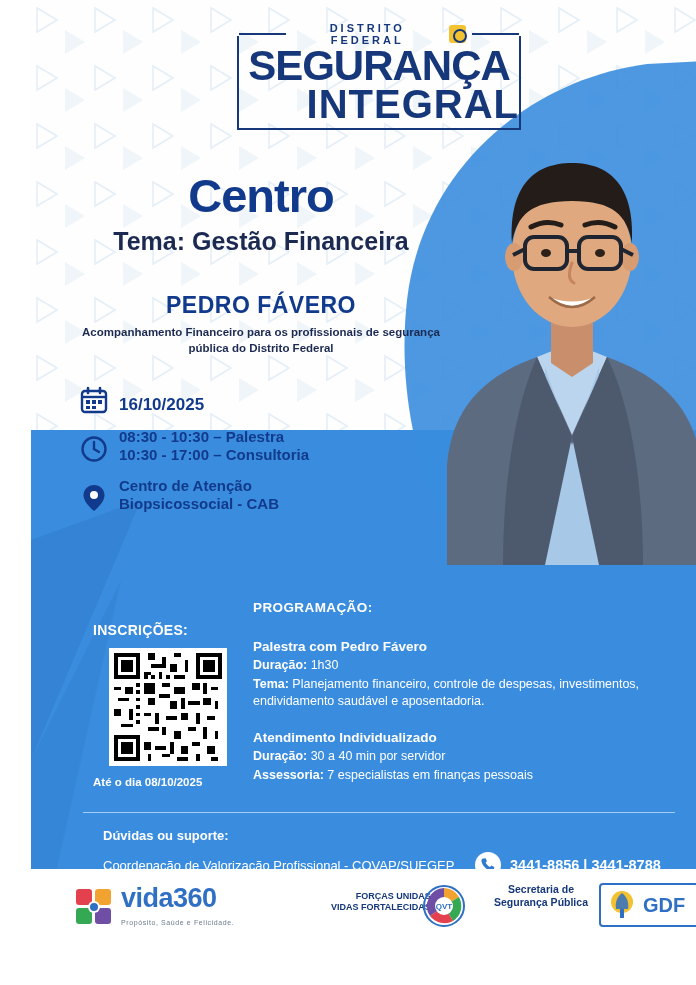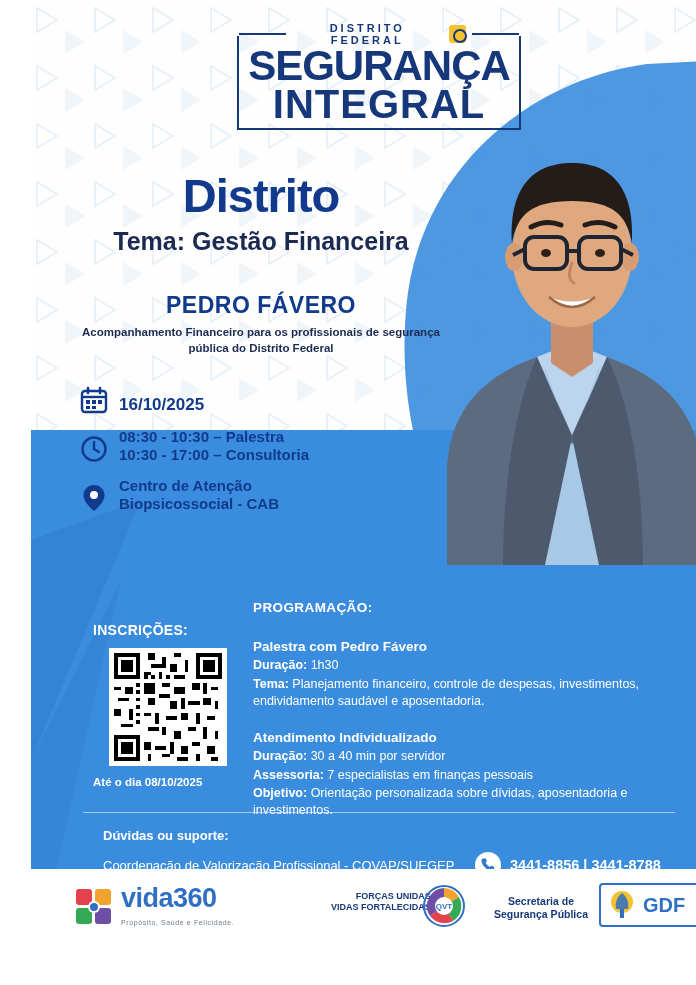--- a/index.html
+++ b/index.html
@@ -114,20 +114,21 @@
     font-family: "Liberation Sans", sans-serif;
     letter-spacing: -1px;
   }
   .logo-sub {
     font-size: 40px;
     line-height: 1;
     font-weight: bold;
     color: #16387a;
     letter-spacing: 1px;
     margin-top: -2px;
+    text-align: right;
   }
   .logo-frame {
     position: absolute;
     left: 8px; right: 8px; top: 20px; bottom: 2px;
     border: 2px solid #16387a;
     border-top: none;
     z-index: -1;
   }
 
   
@@ -341,21 +342,21 @@
     font-size: 9px; font-weight: bold; color: #16387a;
     line-height: 1.25; text-align: right;
   }
   .qvt {
     position: absolute;
     left: 392px; top: 16px;
     width: 42px; height: 42px;
   }
   .sec {
     position: absolute;
-    left: 450px; top: 26px;
+    left: 450px; top: 14px;
     width: 120px;
     text-align: center;
     font-size: 10.5px; font-weight: bold; color: #16387a; line-height: 1.25;
   }
   .gdf {
     position: absolute;
     right: 28px; top: 14px;
     width: 100px; height: 44px;
     border: 2px solid #2f6fc4;
     border-radius: 4px;
@@ -452,21 +453,21 @@
       <path d="M168,120 q15,-6 30,2" stroke="#241c18" stroke-width="5" fill="none" stroke-linecap="round"></path>
 
       <path d="M155,158 q-6,16 2,20" stroke="#c4855f" stroke-width="3" fill="none" stroke-linecap="round"></path>
 
       <path d="M132,192 q23,18 46,0 q-23,9 -46,0 Z" fill="#ffffff"></path>
       <path d="M132,192 q23,20 46,0" stroke="#9c6a48" stroke-width="2.5" fill="none"></path>
     </g>
   </svg>
 
   <div class="title-block">
-    <div class="title-main">Distrito</div>
+    <div class="title-main">Centro</div>
     <div class="title-theme">Tema: Gestão Financeira</div>
     <div class="speaker">PEDRO FÁVERO</div>
     <div class="speaker-desc">Acompanhamento Financeiro para os profissionais de segurança pública do Distrito Federal</div>
   </div>
 
   <div class="info-list">
 
     <div class="info-row">
       <span class="info-icon">
         <svg width="28" height="28" viewBox="0 0 28 28">
@@ -613,23 +614,20 @@
       <div class="prog-gap"></div>
 
       <div>
         <div class="prog-h">Atendimento Individualizado</div>
         <div class="prog-line">
           <b>Duração:</b><span> 30 a 40 min por servidor</span>
         </div>
         <div class="prog-line">
           <b>Assessoria:</b><span> 7 especialistas em finanças pessoais</span>
         </div>
-        <div class="prog-line">
-          <b>Objetivo:</b><span> Orientação personalizada sobre dívidas, aposentadoria e investimentos.</span>
-        </div>
       </div>
     </div>
 
     <div class="divider" style="top:212px"></div>
 
     <div class="support" style="top:228px">
       <div class="support-title">Dúvidas ou suporte:</div>
       <div class="support-org">Coordenação de Valorização Profissional - COVAP/SUEGEP</div>
       <div class="phones">
         <span class="phone-circle">

